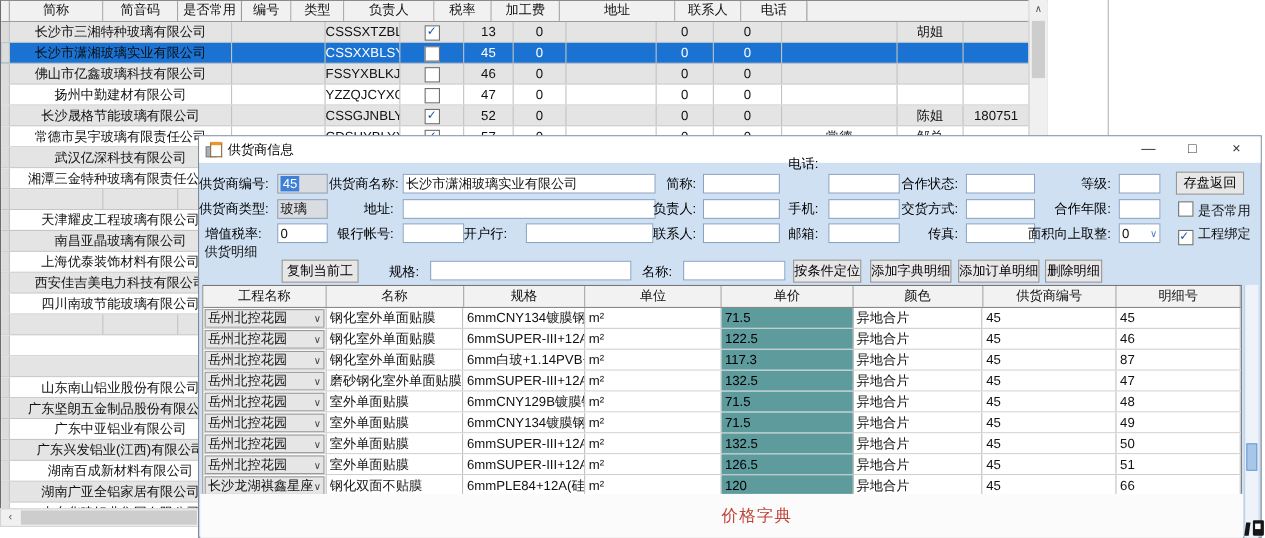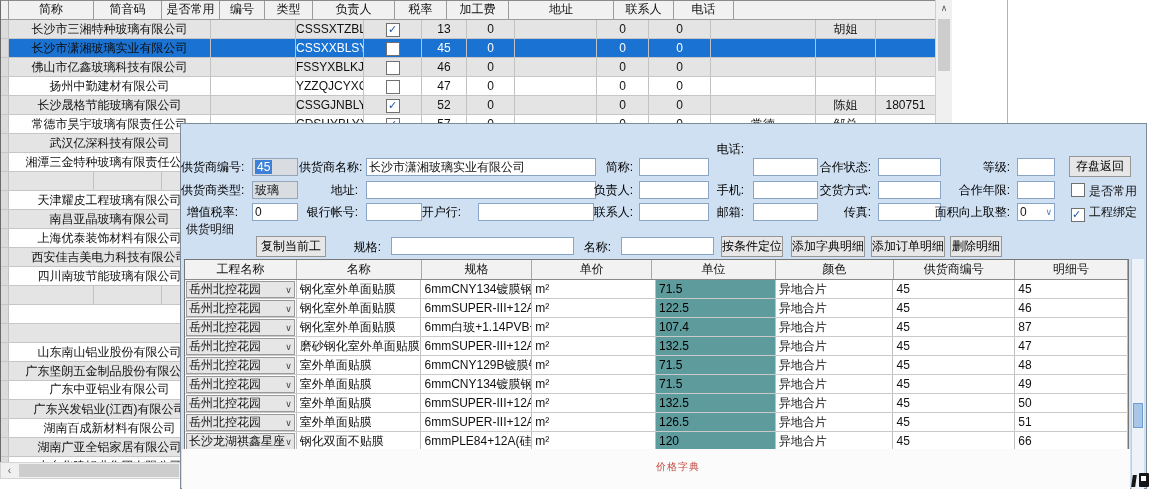--- a/index.html
+++ b/index.html
@@ -63,21 +63,21 @@
   .grow .c.price{background:#5e9b9d;color:#000;}
   .combo{position:relative;height:17px;margin:0;background:#e6e6e6;border:1px solid #9a9a9a;box-sizing:border-box;
     line-height:15px;padding:0 12px 0 2px;overflow:hidden;white-space:nowrap;}
   .combo::after{content:"∨";position:absolute;right:2px;top:1px;font-size:9px;color:#444;}
   .grow .c.combo-cell{padding:1px;}
   
   #dlg-vscroll{position:absolute;left:950px;top:135px;width:13px;height:230px;background:#eef3fa;border-left:1px solid #bccfe6;box-sizing:border-box;}
   #dlg-vscroll .thumb{position:absolute;left:1px;top:144px;width:10px;height:25px;background:#a8c6e8;border:1px solid #6e9ed0;box-sizing:border-box;}
   
   #dlg-bottom{position:absolute;left:1px;top:325px;width:948px;height:40px;background:#fbfbfc;}
-  #footer-note{position:absolute;left:474px;top:11px;color:#c0443a;font-size:10px;letter-spacing:1px;}
+  #footer-note{position:absolute;left:474px;top:11px;color:#c0443a;font-size:15px;letter-spacing:1px;}
   
   #artifact{position:absolute;left:1131px;top:472px;width:19px;height:17px;z-index:30;}
   #artifact i{position:absolute;background:#161616;}
   #artifact .a1{left:1px;top:3px;width:4px;height:12px;transform:skewX(-8deg);}
   #artifact .a2{left:8px;top:1px;width:10px;height:14px;border-radius:1px;}
   #artifact .a2::after{content:"";position:absolute;left:2px;top:3px;width:5px;height:5px;background:#fbfbfc;}
 </style>
 </head>
 <body>
 
@@ -377,21 +377,21 @@
           <div class="c c-type" style="width: 48px;"></div>
           <div class="c c-manager" style="width: 82px;"></div>
           <div class="c c-tax" style="width: 52px;"></div>
           <div class="c c-fee" style="width: 62px;"></div>
           <div class="c c-addr" style="width: 105px;"></div>
           <div class="c c-contact" style="width: 60px;"></div>
           <div class="c c-phone" style="width: 60px;"></div>
         </div>
         <div class="bgrow">
           <div class="c c-rowhdr" style="width: 8px;"></div>
-          <div class="c c-name" style="width: 202px; font-family: Liberation Mono, monospace;">广东中亚铝业有限公司</div>
+          <div class="c c-name" style="width: 202px;">广东中亚铝业有限公司</div>
           <div class="c c-abbr" style="width: 85px;"></div>
           <div class="c c-pinyin" style="width: 68px;"></div>
           <div class="c c-common" style="width: 58px;"></div>
           <div class="c c-num" style="width: 45px;"></div>
           <div class="c c-type" style="width: 48px;"></div>
           <div class="c c-manager" style="width: 82px;"></div>
           <div class="c c-tax" style="width: 52px;"></div>
           <div class="c c-fee" style="width: 62px;"></div>
           <div class="c c-addr" style="width: 105px;"></div>
           <div class="c c-contact" style="width: 60px;"></div>
@@ -463,20 +463,30 @@
     <div class="arr">∧</div>
     <div class="thumb"></div>
   </div>
   <div id="bg-hscroll">
     <div class="arr">‹</div>
     <div class="thumb"></div>
   </div>
   <div id="right-divider"></div>
 
   <div id="dialog">
+    <div id="dlg-titlebar">
+      <span class="win-icon">
+          <i class="wi-back"></i>
+          <i class="wi-front"></i>
+        </span>
+      <span id="dlg-title">供货商信息</span>
+      <span class="dlg-ctl" id="ctl-min">—</span>
+      <span class="dlg-ctl" id="ctl-max">□</span>
+      <span class="dlg-ctl" id="ctl-close">×</span>
+    </div>
 
     <span class="lbl" style="left:0;top:34px;width:57px">供货商编号:</span>
     <div class="inp gray" style="left:71px;top:34px;width:46px"><span class="selhl">45</span></div>
     <span class="lbl" style="left:118px;top:34px;width:59px">供货商名称:</span>
     <div class="inp" style="left:185px;top:34px;width:230px">长沙市潇湘玻璃实业有限公司</div>
     <span class="lbl" style="left:418px;top:34px;width:34px">简称:</span>
     <div class="inp" style="left:458px;top:34px;width:70px"></div>
     <span class="lbl" style="left:529px;top:16px;width:34px">电话:</span>
     <div class="inp" style="left:572px;top:34px;width:65px"></div>
     <span class="lbl" style="left:630px;top:34px;width:60px">合作状态:</span>
@@ -528,22 +538,22 @@
     <div class="btn" style="left:540px;top:112px;width:62px">按条件定位</div>
     <div class="btn" style="left:610px;top:112px;width:74px">添加字典明细</div>
     <div class="btn" style="left:690px;top:112px;width:74px">添加订单明细</div>
     <div class="btn" style="left:769px;top:112px;width:52px">删除明细</div>
 
     <div id="grid">
       <div class="ghdr" id="grid-header">
           <div class="hc" style="width: 112px;">工程名称</div>
           <div class="hc" style="width: 125px;">名称</div>
           <div class="hc" style="width: 111px;">规格</div>
+          <div class="hc" style="width: 124px;">单位</div>
           <div class="hc" style="width: 120px;">单价</div>
-          <div class="hc" style="width: 124px;">单位</div>
           <div class="hc" style="width: 118px;">颜色</div>
           <div class="hc" style="width: 122px;">供货商编号</div>
           <div class="hc" style="width: 113px;">明细号</div>
         </div>
       <div id="grid-rows">
           <div class="grow">
             <div class="c combo-cell" style="width: 112px;">
               <div class="combo">岳州北控花园</div>
             </div>
             <div class="c" style="width: 125px;">钢化室外单面贴膜</div>
@@ -566,21 +576,21 @@
             <div class="c" style="width: 122px;">45</div>
             <div class="c" style="width: 113px;">46</div>
           </div>
           <div class="grow">
             <div class="c combo-cell" style="width: 112px;">
               <div class="combo">岳州北控花园</div>
             </div>
             <div class="c" style="width: 125px;">钢化室外单面贴膜</div>
             <div class="c" style="width: 111px;">6mm白玻+1.14PVB+6mm…</div>
             <div class="c" style="width: 124px;">m²</div>
-            <div class="c price" style="width: 120px;">107.4</div>
+            <div class="c price" style="width: 120px;">117.3</div>
             <div class="c" style="width: 118px;">异地合片</div>
             <div class="c" style="width: 122px;">45</div>
             <div class="c" style="width: 113px;">87</div>
           </div>
           <div class="grow">
             <div class="c combo-cell" style="width: 112px;">
               <div class="combo">岳州北控花园</div>
             </div>
             <div class="c" style="width: 125px;">磨砂钢化室外单面贴膜</div>
             <div class="c" style="width: 111px;">6mmSUPER-III+12A(硅…</div>

